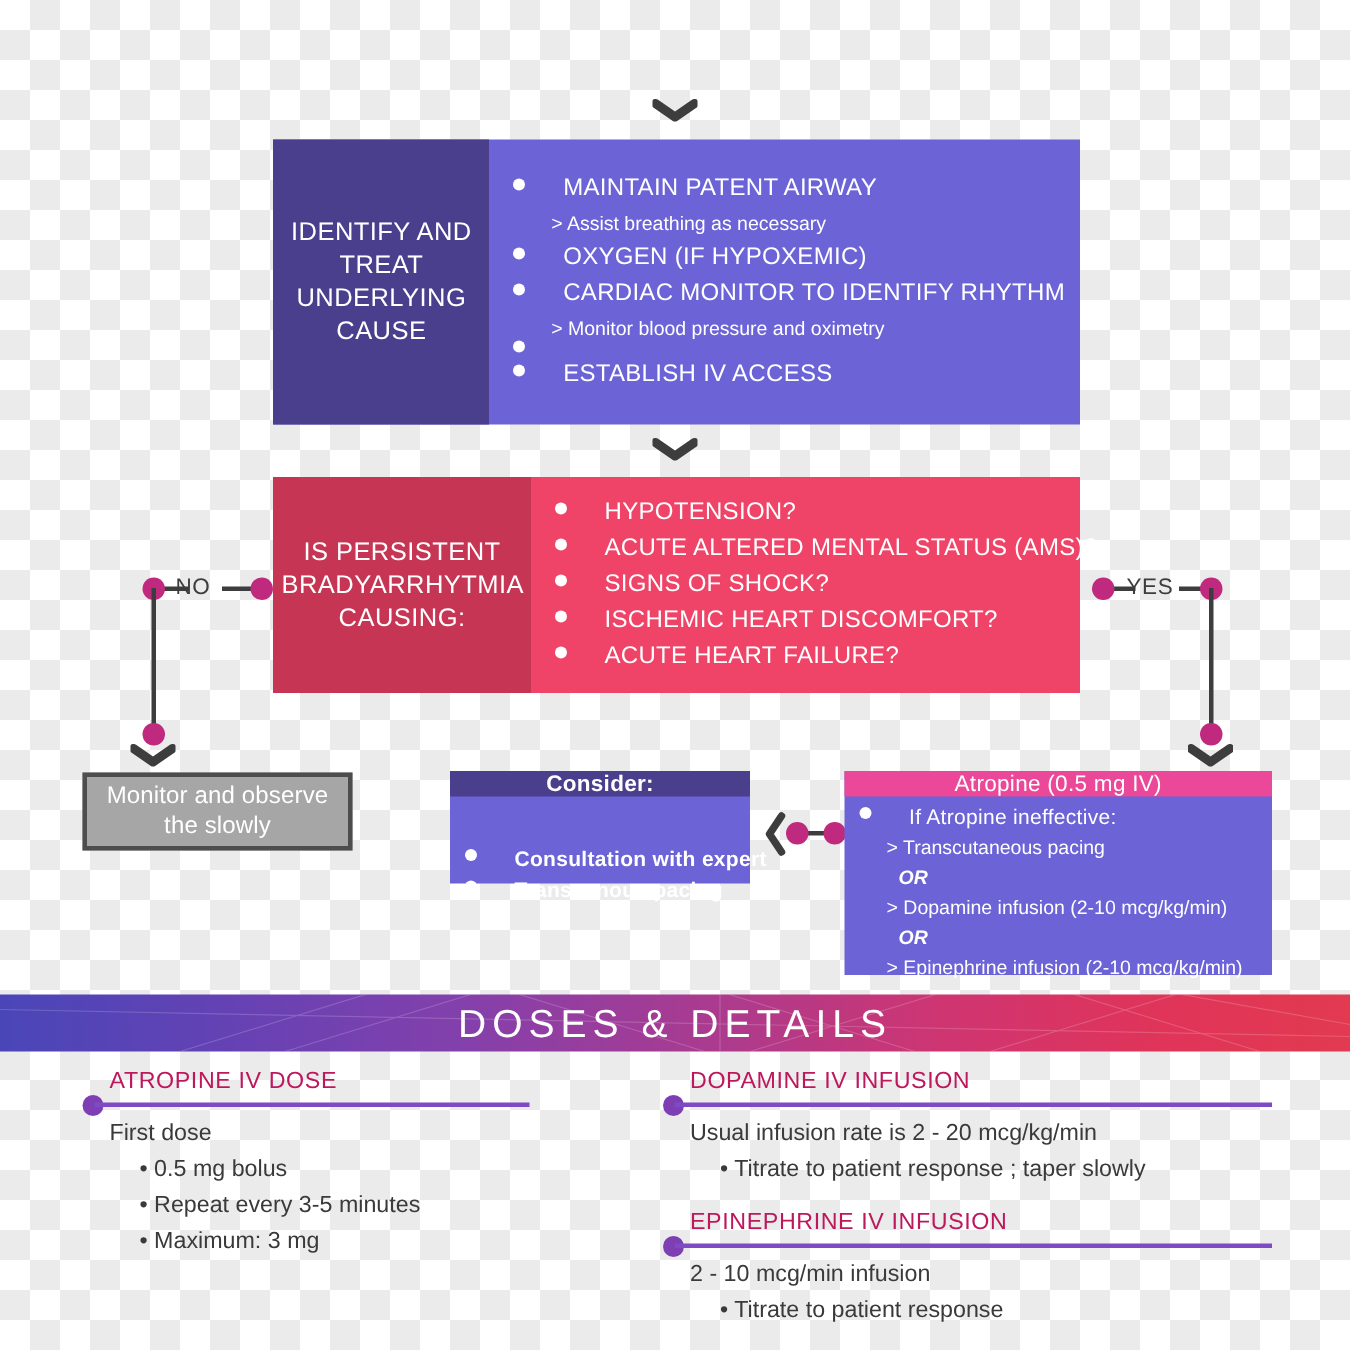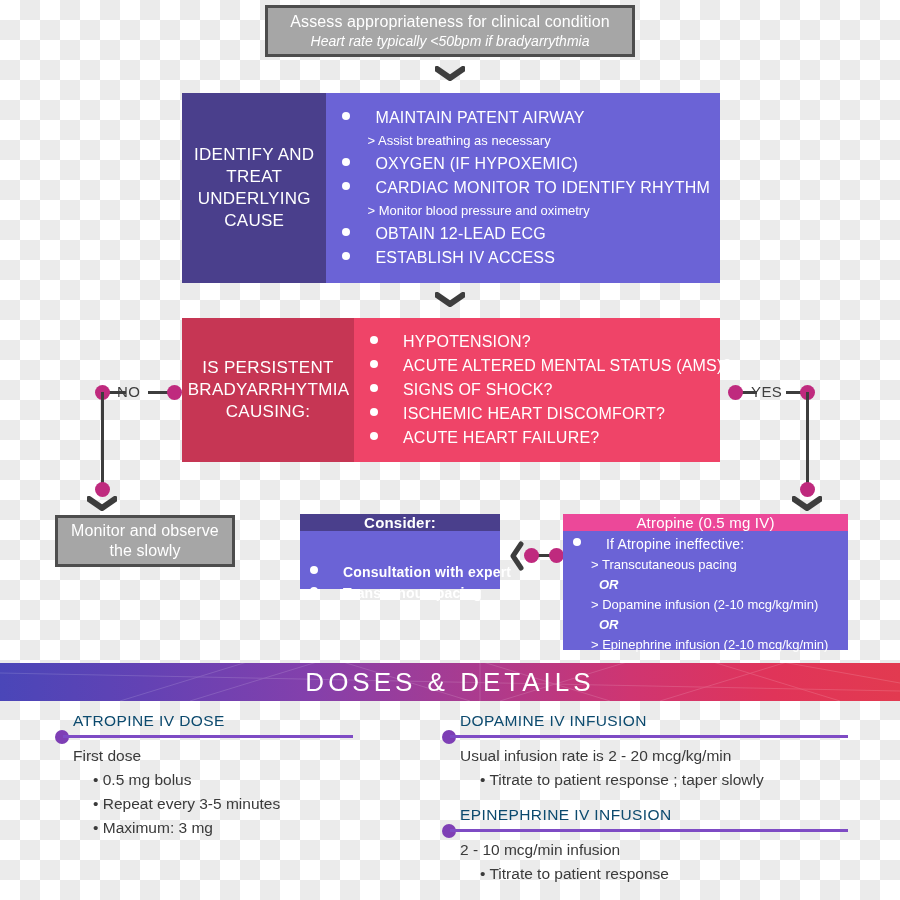--- a/index.html
+++ b/index.html
@@ -184,21 +184,21 @@
     color: #ffffff;
     font-size: 26px;
     letter-spacing: 4px;
     font-weight: 400;
   }
 
   
   .dose-block { position: absolute; }
   .dose-head {
     font-size: 15.5px;
-    color: #0c4a6e;
+    color: #be185d;
     letter-spacing: .4px;
     white-space: nowrap;
     margin-left: 18px;
   }
   .dose-rule-wrap { position: relative; height: 14px; }
   .dose-rule {
     position: absolute;
     left: 8px;
     top: 5px;
     height: 3px;
@@ -224,24 +224,20 @@
     line-height: 24px;
     padding-left: 20px;
     white-space: nowrap;
   }
 </style>
 </head>
 <body>
 
 <div id="canvas">
 
-  <div class="node gray-box" id="assess-box" style="left:265px; top:5px; width:370px; height:52px;">
-    <div class="gray-title">Assess appropriateness for clinical condition</div>
-    <div class="gray-sub">Heart rate typically &lt;50bpm if bradyarrythmia</div>
-  </div>
 
   <div class="chev" style="left:435px; top:66px;">
     <svg width="30" height="16" viewBox="0 0 30 16">
         <path d="M2 3 L15 12 L28 3" fill="none" stroke="#3d3d3d" stroke-width="6" stroke-linecap="round" stroke-linejoin="round"></path>
       </svg>
   </div>
 
   <div class="node split" id="identify-box" style="left:182px; top:93px; width:538px; height:190px; background:#6b63d6; border:0;">
     <div class="label-col" style="width:172px; background:#4a3f8c; padding:0 8px;">
       <div class="label-text">IDENTIFY AND TREAT UNDERLYING CAUSE</div>
@@ -256,21 +252,20 @@
         <span class="dot"></span>
         <span>OXYGEN (IF HYPOXEMIC)</span>
       </div>
       <div class="bullet-line">
         <span class="dot"></span>
         <span>CARDIAC MONITOR TO IDENTIFY RHYTHM</span>
       </div>
       <div class="sub-line">&gt; Monitor blood pressure and oximetry</div>
       <div class="bullet-line">
         <span class="dot"></span>
-        <span>OBTAIN 12-LEAD ECG</span>
       </div>
       <div class="bullet-line">
         <span class="dot"></span>
         <span>ESTABLISH IV ACCESS</span>
       </div>
     </div>
   </div>
 
   <div class="chev" style="left:435px; top:292px;">
     <svg width="30" height="16" viewBox="0 0 30 16">

